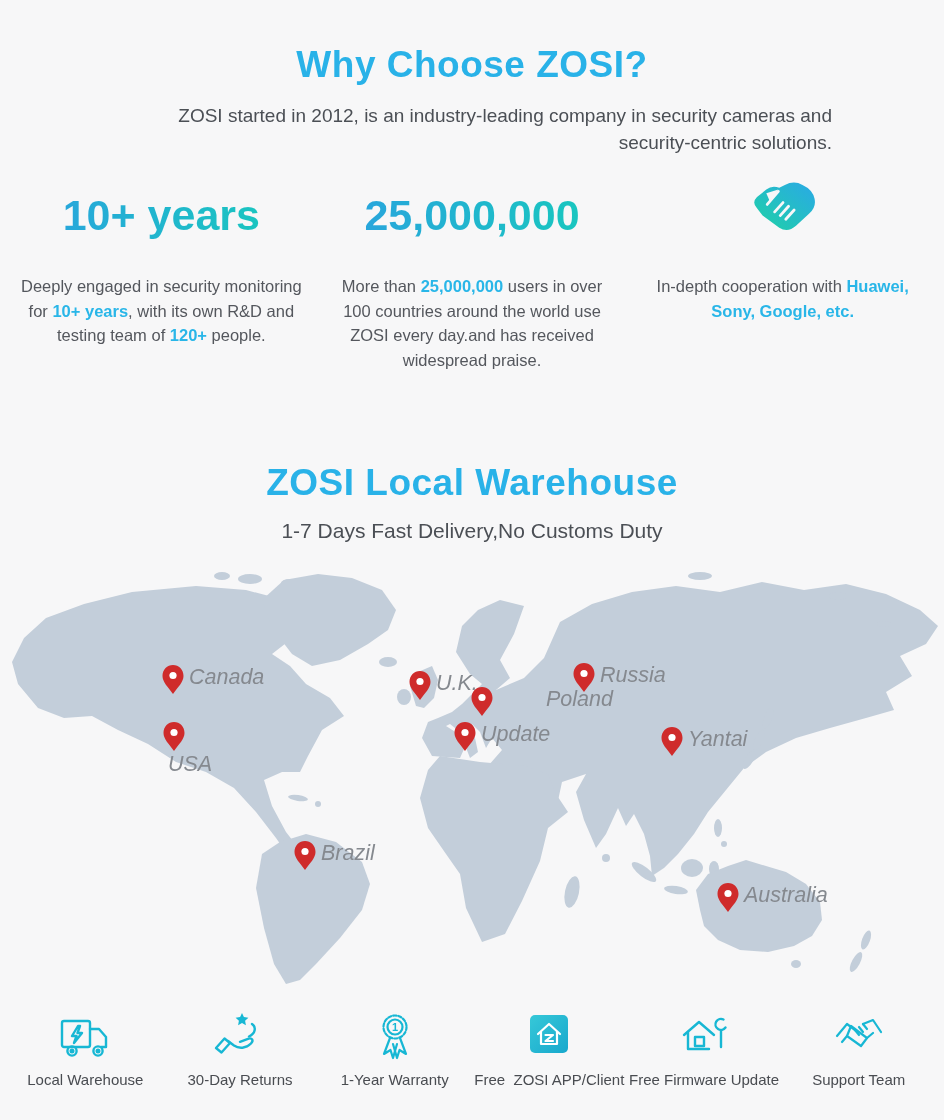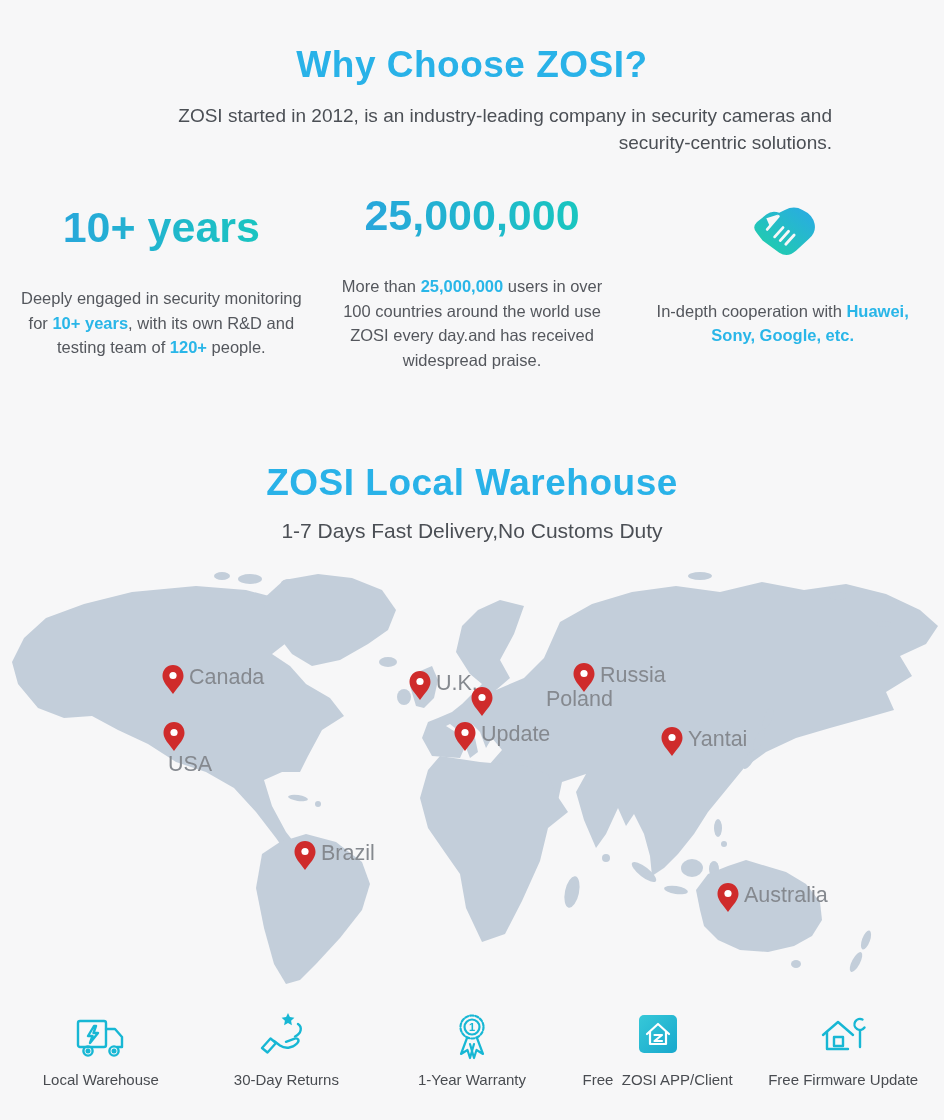--- a/index.html
+++ b/index.html
@@ -22,21 +22,21 @@
   .intro-sub {
     margin: 14px auto 0;
     max-width: 720px;
     text-align: right;
     font-size: 19px;
     line-height: 27px;
     color: #4b4f55;
   }
   .stats {
     display: flex;
-    align-items: center;
+    align-items: flex-start;
     margin-top: 30px;
     padding: 0 6px;
   }
   .stat { flex: 1; text-align: center; }
   .stat-head {
     height: 58px;
     display: flex;
     align-items: center;
     justify-content: center;
     font-size: 43px;
@@ -65,20 +65,21 @@
     text-align: center;
     font-size: 21px;
     line-height: 26px;
     color: #4b4f55;
   }
   .map {
     position: relative;
     width: 772px;
     height: 430px;
     margin-top: 22px;
+    font-style: italic;
   }
   .map svg.world { position: absolute; left: 0; top: 0; }
   .pin {
     position: absolute;
     display: flex;
     align-items: flex-start;
     transform: translate(-11px, -12px);
   }
   .pin-label {
     margin-left: 5px;
@@ -350,14 +351,31 @@
           <path d="M12 22 V39 H33"></path>
           <rect x="19" y="27" width="9" height="9"></rect>
           <path d="M47.5 9.5 a5.5 5.5 0 1 0 2 8"></path>
           <path d="M45 20 V37"></path>
         </g>
       </svg>
     </div>
     <div class="feature-label">Free Firmware Update</div>
   </div>
 
+  <div class="feature">
+    <div class="feature-icon">
+      <svg width="56" height="52" viewBox="0 0 56 52">
+        <g fill="none" stroke="#17b7d4" stroke-width="2.2" stroke-linecap="round" stroke-linejoin="round">
+          <path d="M6 26 L16 14 L24 20"></path>
+          <path d="M50 22 L42 10 L32 14"></path>
+          <path d="M20 16 L36 28 L30 36 L16 26 Z"></path>
+          <path d="M24 20 l4 5"></path>
+          <path d="M28 17 l4 5"></path>
+          <path d="M32 14 l4 5"></path>
+          <path d="M36 28 l6 -5"></path>
+          <path d="M16 26 l-5 6"></path>
+        </g>
+      </svg>
+    </div>
+    <div class="feature-label">Support Team</div>
+  </div>
 
 </div>
 
 </body></html>

